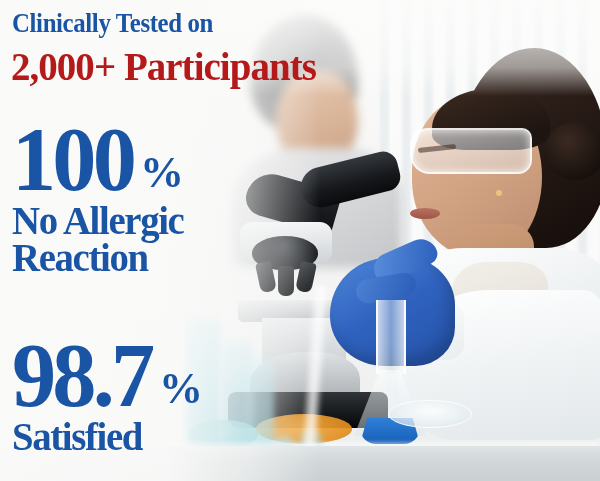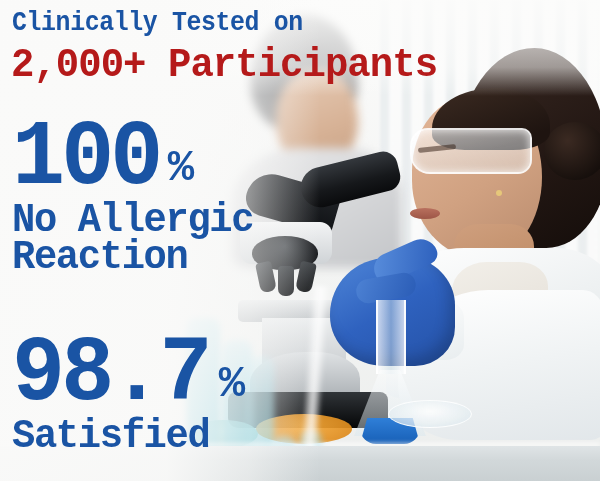--- a/index.html
+++ b/index.html
@@ -6,21 +6,21 @@
     margin: 0;
     padding: 0;
     background: #ffffff;
   }
   #poster {
     position: relative;
     width: 600px;
     height: 481px;
     overflow: hidden;
     background: #f4f4f2;
-    font-family: Liberation Mono, monospace;
+    font-family: Liberation Serif, serif;
     -webkit-font-smoothing: antialiased;
   }
 
   
   .photo {
     position: absolute;
     inset: 0;
     background:
       
       linear-gradient(180deg, #fbfbfa 0%, #f3f4f3 55%, #eceeed 100%);

